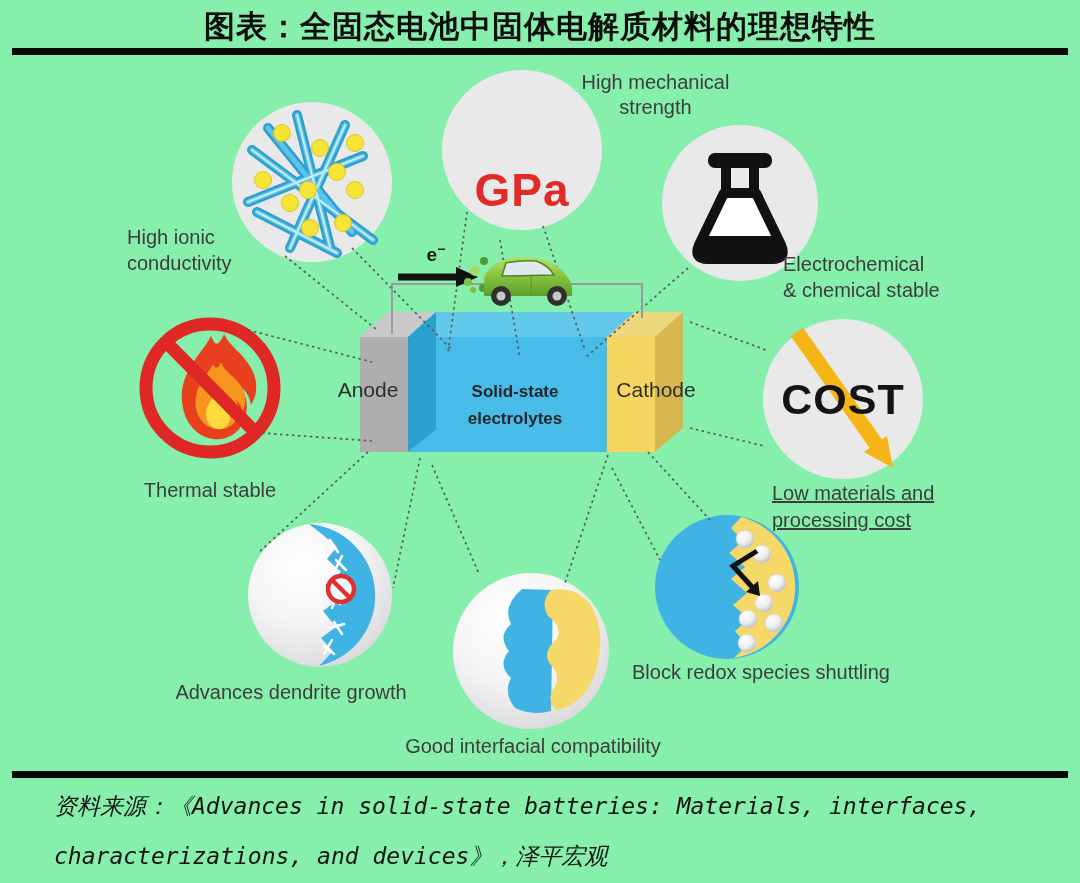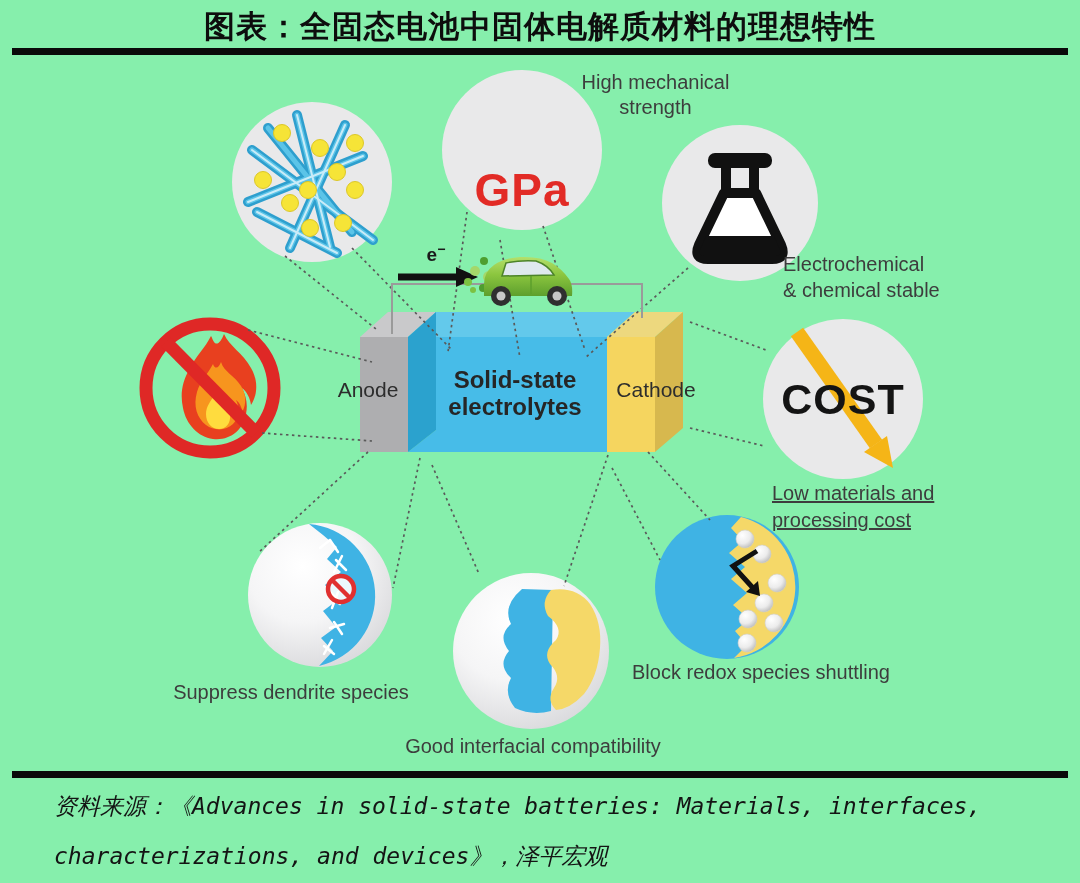--- a/index.html
+++ b/index.html
@@ -12,21 +12,21 @@
   .rule{left:12px;width:1056px;height:7px;background:#0a0a0a;}
   .rule-top{top:48px;}
   .rule-bottom{top:771px;}
   .source{top:781px;left:34px;width:1020px;
           font-family:"DejaVu Sans Mono","Liberation Mono",monospace;
           font-style:italic;font-size:23px;line-height:50px;color:#141414;
           white-space:pre-line;margin-left:20px;}
   .feat{font-size:20px;color:#3d3d3d;line-height:26px;white-space:pre-line;}
   .ctr{text-align:center;}
   .batlbl{font-size:21px;color:#2d2d2d;}
-  .elyte{font-size:24px;font-weight:600;color:#262626;line-height:27px;}
+  .elyte{font-size:17px;font-weight:600;color:#262626;line-height:27px;margin-top:12px;}
   .badge-gpa{top:121px;left:442px;width:160px;text-align:center;
              font-weight:bold;font-size:46px;color:#e22b26;letter-spacing:1px;margin-top:42px;}
   .badge-cost{top:375px;left:763px;width:160px;text-align:center;
               font-weight:bold;font-size:43px;color:#141414;letter-spacing:1px;}
   .electron{top:241px;left:412px;width:48px;text-align:center;
             font-size:19px;font-weight:600;color:#1a1a1a;}
   .electron .sup{vertical-align:super;font-size:14px;}
   svg.fig{position:absolute;top:0;left:0;}
 </style>
 </head>
@@ -227,27 +227,30 @@
       <circle cx="557" cy="296" r="10" fill="#2f2f2f"></circle>
       <circle cx="557" cy="296" r="4.5" fill="#c8c8c8"></circle>
     </g>
   </svg>
 
   <div class="abs electron"><span>e</span><span class="sup">−</span></div>
 
   <div class="abs badge-gpa">GPa</div>
   <div class="abs badge-cost">COST</div>
 
+  <div class="abs feat" style="top:224px;left:127px;">High ionic
+conductivity</div>
   <div class="abs feat ctr" style="top:70px;left:563px;width:185px;line-height:25px;">High mechanical
 strength</div>
   <div class="abs feat" style="top:251px;left:783px;">Electrochemical
 &amp; chemical stable</div>
+  <div class="abs feat ctr" style="top:477px;left:118px;width:184px;">Thermal stable</div>
   <div class="abs feat" style="top:480px;left:772px;line-height:27px;text-decoration:underline;">Low materials and
 processing cost</div>
-  <div class="abs feat ctr" style="top:679px;left:158px;width:266px;">Suppress dendrite species</div>
+  <div class="abs feat ctr" style="top:679px;left:158px;width:266px;">Advances dendrite growth</div>
   <div class="abs feat ctr" style="top:733px;left:390px;width:286px;">Good interfacial compatibility</div>
   <div class="abs feat ctr" style="top:659px;left:608px;width:306px;">Block redox species shuttling</div>
 
   <div class="abs batlbl ctr" style="top:378px;left:320px;width:96px;">Anode</div>
   <div class="abs elyte ctr" style="top:366px;left:437px;width:156px;white-space:pre-line;">Solid-state
 electrolytes</div>
   <div class="abs batlbl ctr" style="top:378px;left:608px;width:96px;">Cathode</div>
 
   <div class="abs rule rule-bottom"></div>
   <div class="abs source">资料来源：《Advances in solid-state batteries: Materials, interfaces,

